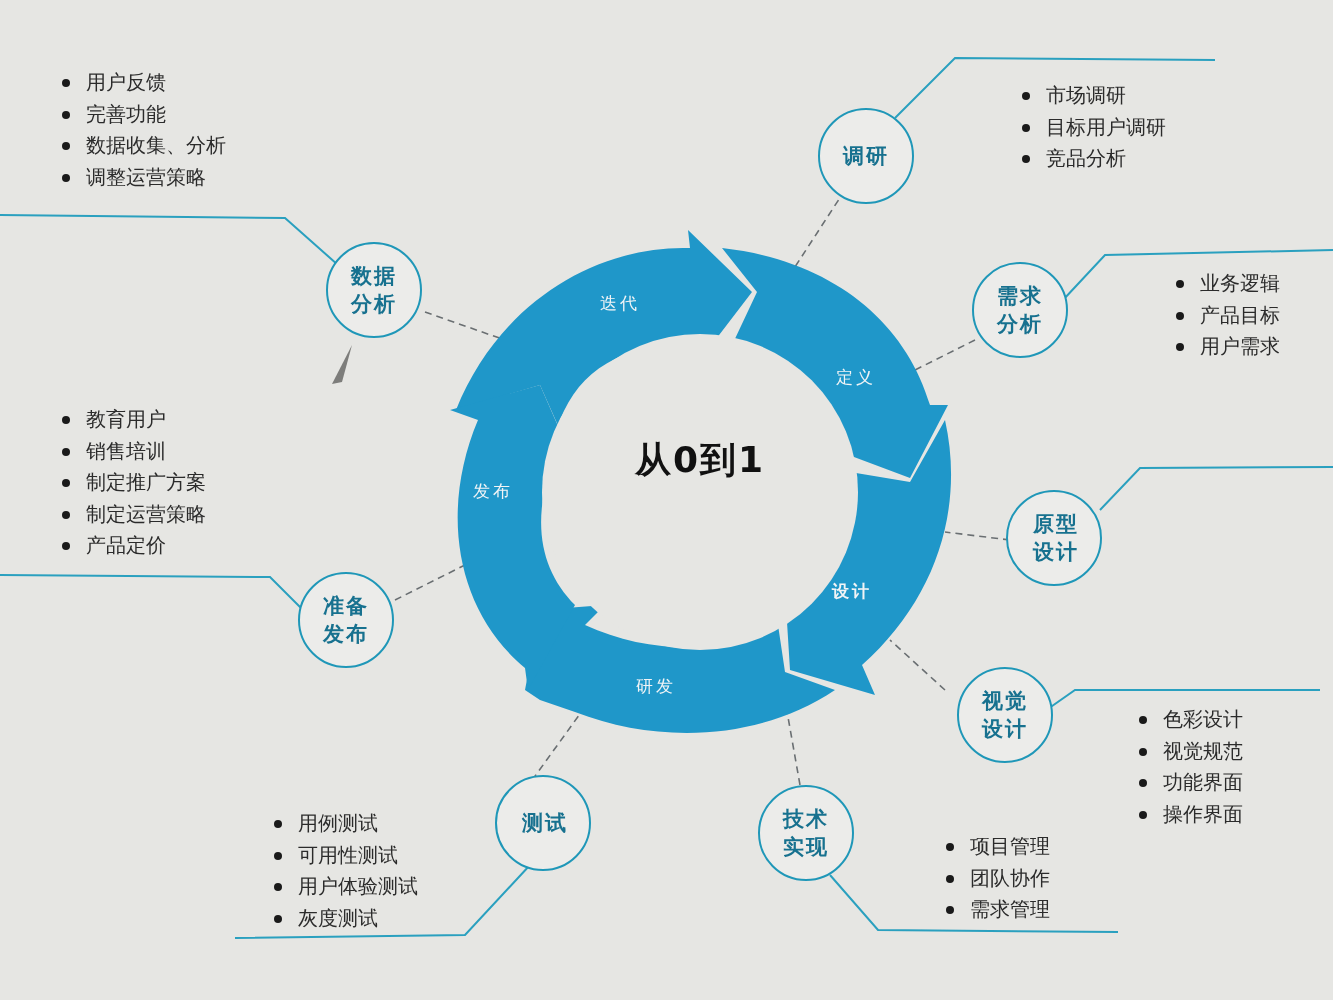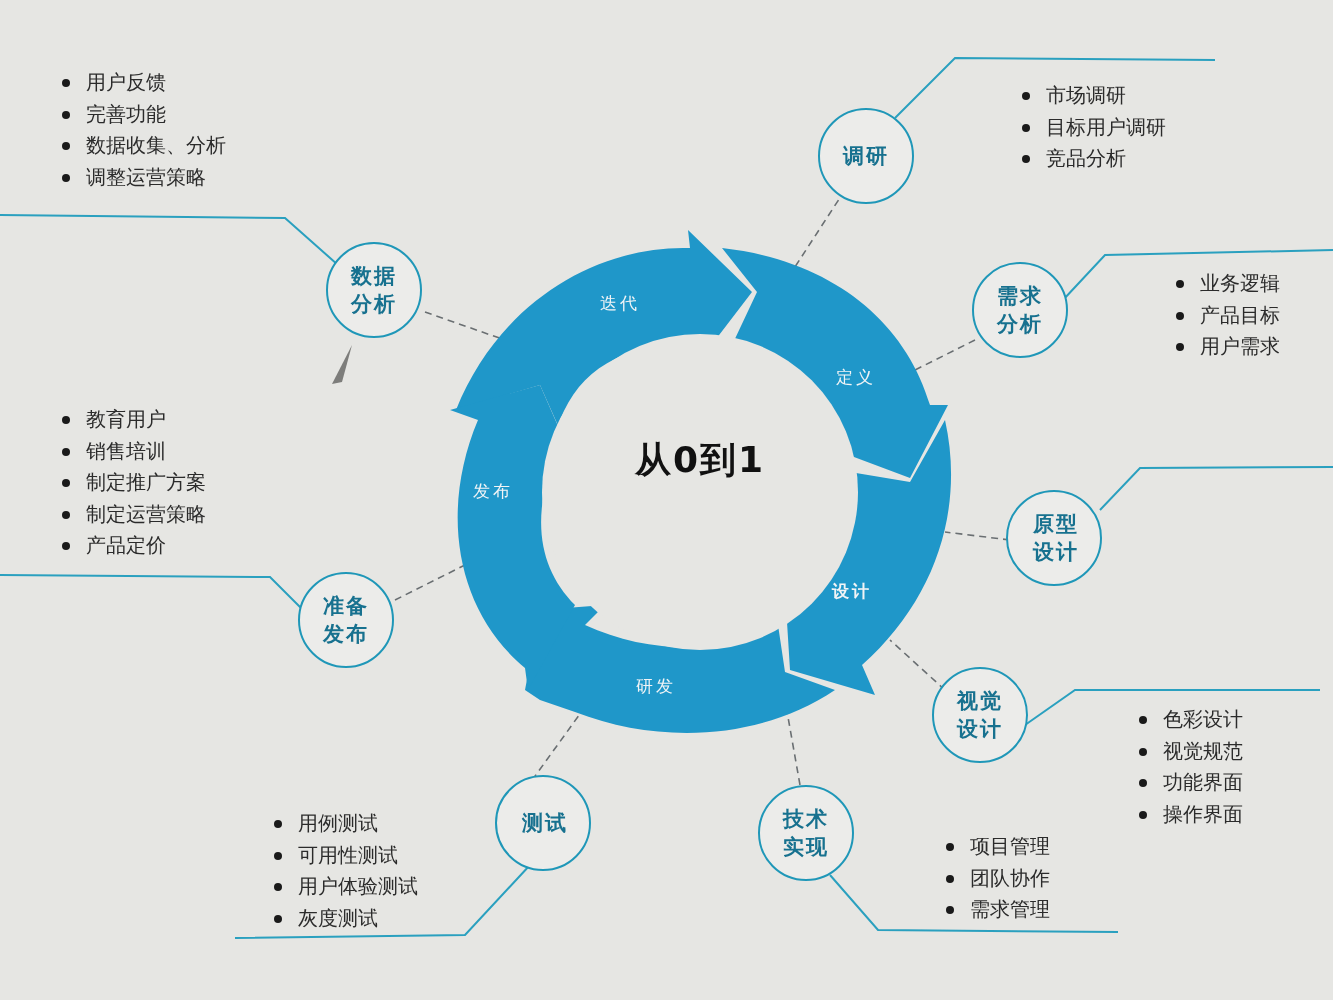--- a/index.html
+++ b/index.html
@@ -89,21 +89,21 @@
 
   <div class="node" style="left:818px;top:108px;">
     <span class="node-label">调研</span>
   </div>
   <div class="node" style="left:972px;top:262px;">
     <span class="node-label">需求分析</span>
   </div>
   <div class="node" style="left:1006px;top:490px;text-align:right;">
     <span class="node-label">原型设计</span>
   </div>
-  <div class="node" style="left:932px;top:667px;">
+  <div class="node" style="left:957px;top:667px;">
     <span class="node-label">视觉设计</span>
   </div>
   <div class="node" style="left:758px;top:785px;">
     <span class="node-label">技术实现</span>
   </div>
   <div class="node" style="left:495px;top:775px;text-align:right;">
     <span class="node-label">测试</span>
   </div>
   <div class="node" style="left:298px;top:572px;">
     <span class="node-label">准备发布</span>

